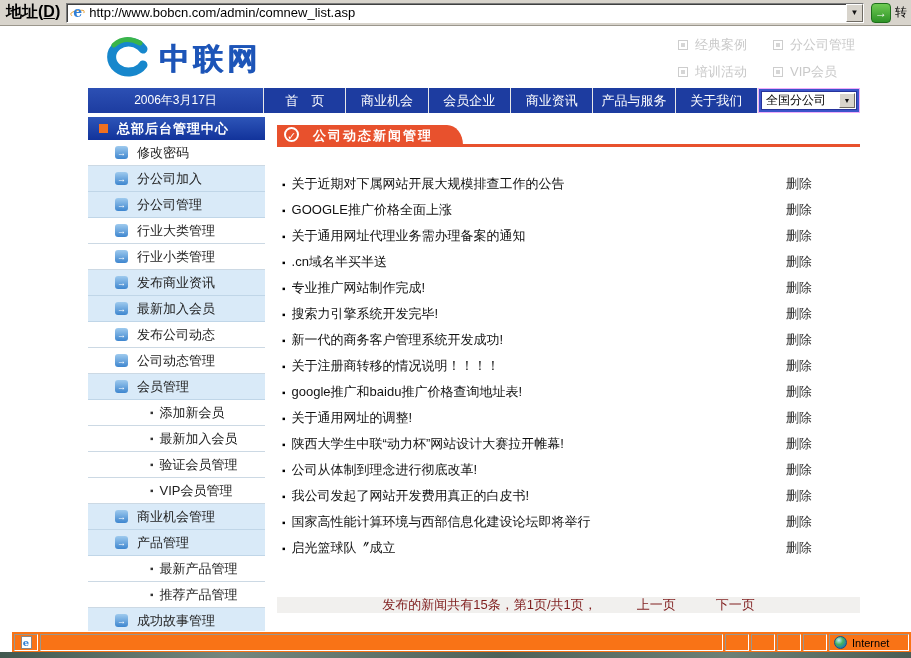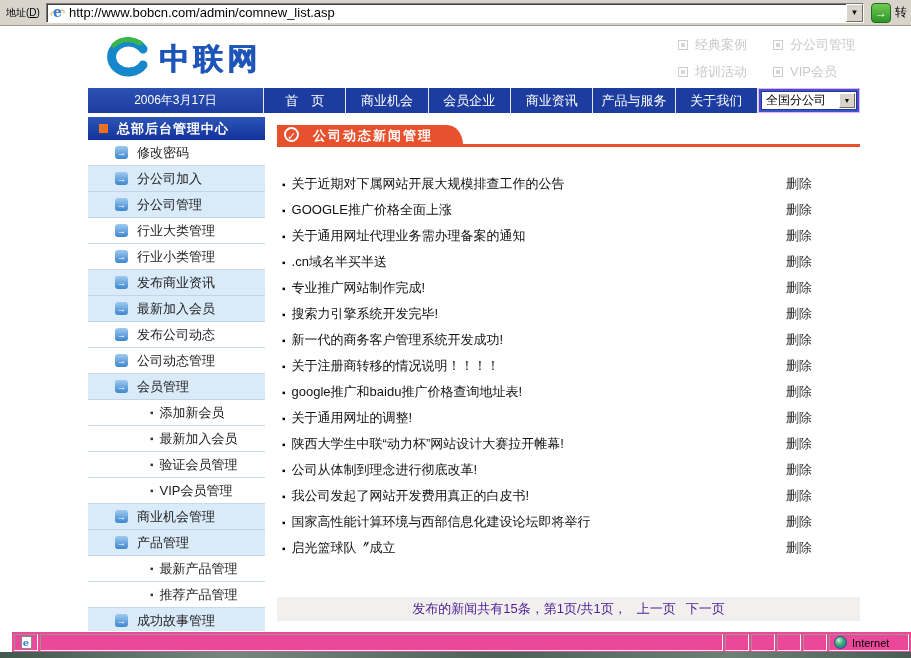--- a/index.html
+++ b/index.html
@@ -3,21 +3,21 @@
 <meta charset="utf-8">
 <style>
   * { margin:0; padding:0; box-sizing:border-box; }
   html,body { width:911px; height:658px; overflow:hidden; background:#fff;
               font-family:"Liberation Sans","DejaVu Sans",sans-serif; }
   body { position:relative; }
 
   
   .addressbar { height:26px; background:#d8d4cc; display:flex; align-items:center;
                 padding:0 4px 0 6px; border-bottom:1px solid #9a968c; }
-  .addr-label { font-size:10px; color:#000; white-space:nowrap; margin-right:6px; }
+  .addr-label { font-size:16px; color:#000; white-space:nowrap; margin-right:6px;font-weight:bold; }
   .addr-label .key { text-decoration:underline; }
   .addr-combo { flex:1; height:20px; background:#fff; display:flex; align-items:center;
                 border:1px solid #7b7b7b; border-right-color:#fff; border-bottom-color:#fff;
                 box-shadow:inset 1px 1px 0 #404040; }
   .ie-page-ico { width:15px; height:15px; margin:0 4px 0 3px; position:relative; flex:0 0 auto; }
   .ie-page-ico .e { position:absolute; inset:0; color:#2f7fd6; font-family:"DejaVu Serif",serif;
                     font-weight:bold; font-size:14px; line-height:15px; text-align:center; }
   .ie-page-ico .orbit { position:absolute; left:0; right:0; top:5px; height:6px;
                         border:1px solid #e8a33d; border-radius:50%; border-bottom-color:transparent; transform:rotate(-12deg); }
   .addr-input { flex:1; border:none; outline:none; font-size:13px; color:#000; height:16px;
@@ -93,26 +93,26 @@
   .main-title .tt { position:absolute; left:36px; top:0; line-height:21px; color:#fff; font-size:13px;
                     font-weight:bold; letter-spacing:2px; z-index:2; }
 
   .news-list { margin-top:24px; padding-left:5px; }
   .news-row { height:26px; display:flex; align-items:center; }
   .news-bullet { font-size:10px; color:#000; flex:0 0 auto; }
   .news-text { font-size:13px; color:#111; margin-left:6px; white-space:nowrap; overflow:hidden; }
   .news-spacer { flex:1; }
   .news-del { font-size:13px; color:#333; margin-right:48px; flex:0 0 auto; cursor:pointer; }
 
-  .list-footer { margin-top:36px; height:24px; background:#f1f0ee; display:flex; align-items:center;
-                 justify-content:center; font-size:13px; color:#4c1d95; }
+  .list-footer { margin-top:36px; height:16px; background:#f1f0ee; display:flex; align-items:center;
+                 justify-content:center; font-size:13px; color:#7f1d1d;gap:30px; }
   .list-footer .pg { margin-left:10px; cursor:pointer; }
 
   
-  .statusbar { position:absolute; left:12px; right:0; bottom:6px; height:21px; background:#ec4899;
+  .statusbar { position:absolute; left:12px; right:0; bottom:6px; height:21px; background:#f97316;
                border-top:1px solid #fff; display:flex; align-items:stretch; padding:2px 2px 1px 2px; gap:2px; }
   .pane { border:1px solid #9a968c; border-right-color:#fff; border-bottom-color:#fff;
           display:flex; align-items:center; }
   .pane.icon-pane { width:24px; justify-content:center; }
   .pane.wide { flex:1; }
   .pane.small { width:24px; }
   .pane.inet { width:80px; padding-left:4px; }
   .mini-page { width:11px; height:13px; background:#fff; border:1px solid #888; position:relative; }
   .mini-page::after { content:"e"; position:absolute; inset:0; text-align:center; line-height:12px;
                       font-family:"DejaVu Serif",serif; font-size:10px; font-weight:bold; color:#2f7fd6; }

